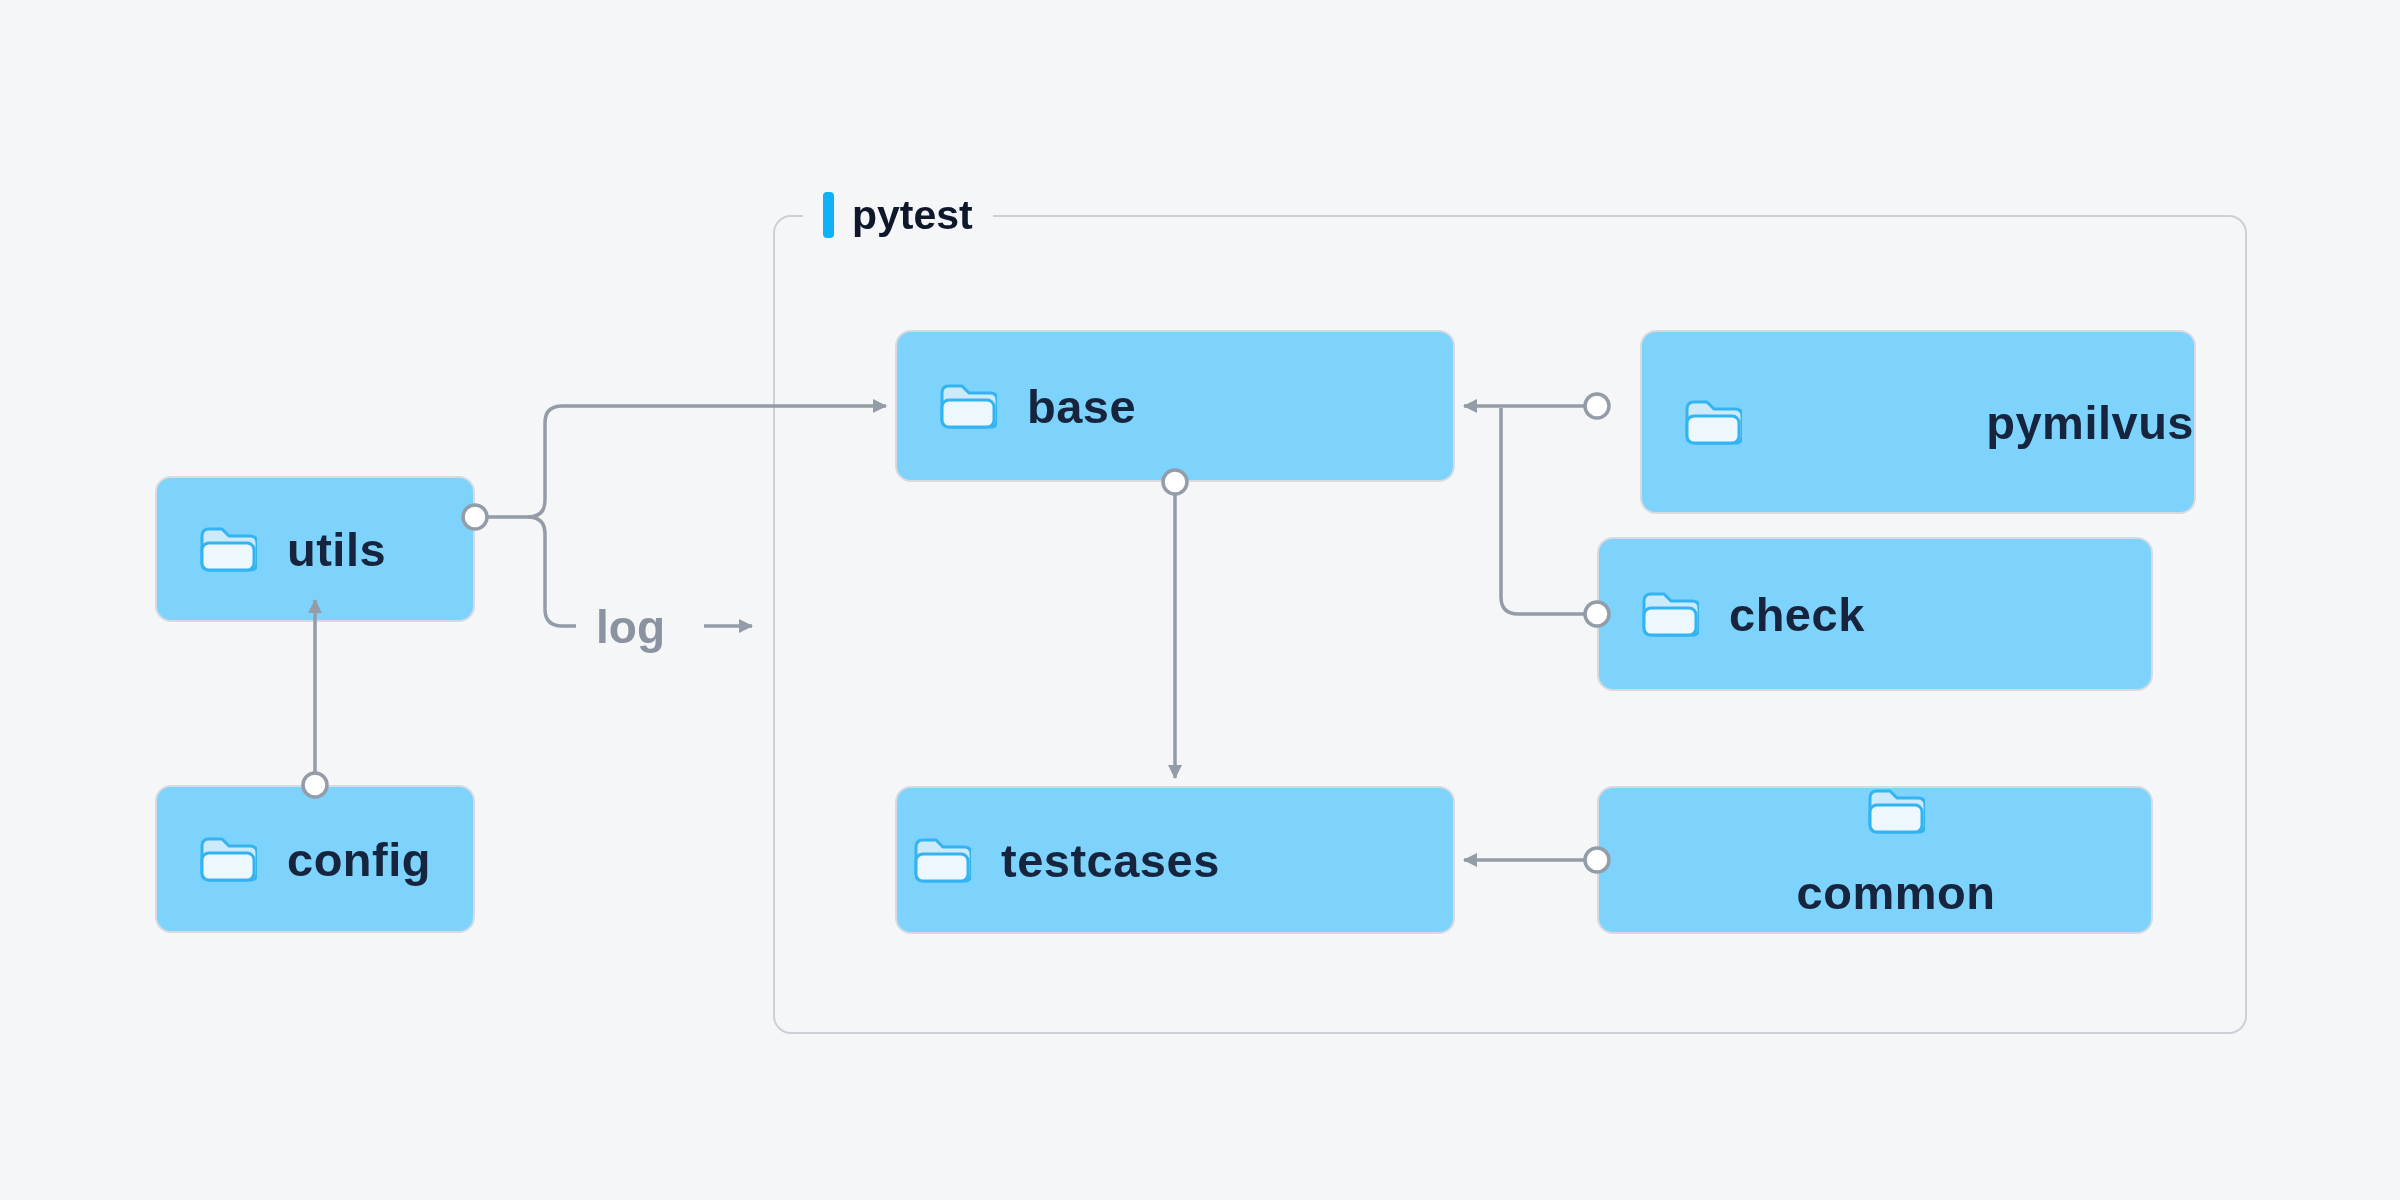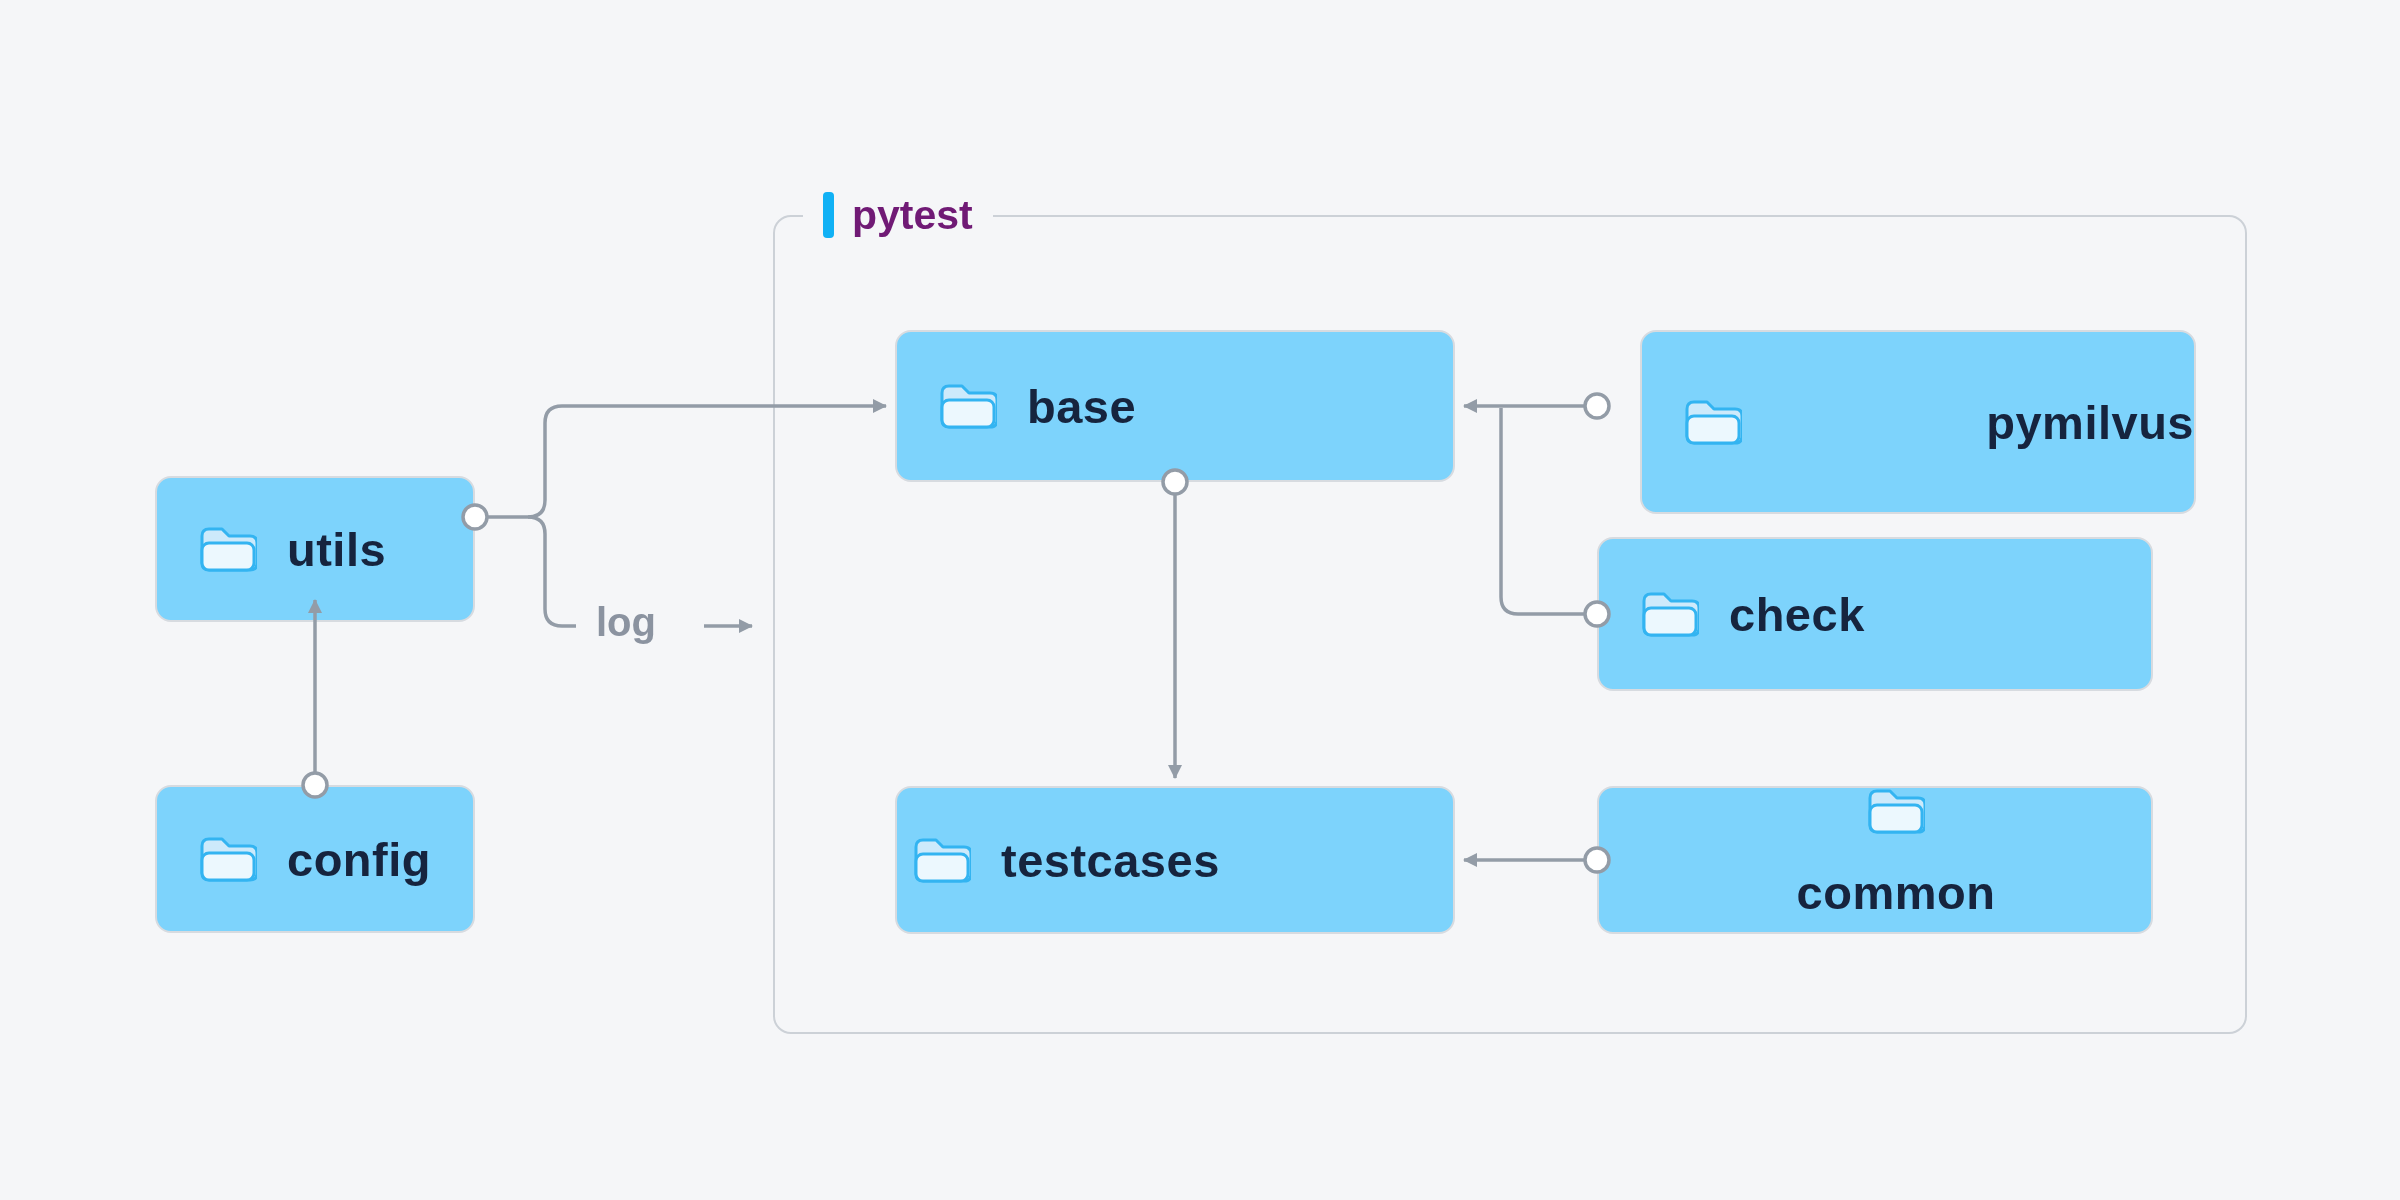--- a/index.html
+++ b/index.html
@@ -14,25 +14,25 @@
     color:#16243e;font-size:47px;font-weight:600;letter-spacing:.5px;
   }
   .node .label{white-space:nowrap;}
   .group-box{
     position:absolute;border:2px solid #ccd1d7;border-radius:18px;
     background:transparent;
   }
   .group-label{
     position:absolute;display:flex;align-items:center;gap:18px;
     background:#f5f6f8;padding:0 20px;height:60px;
-    font-size:41px;font-weight:600;color:#701a75;z-index:3;justify-content:center;
+    font-size:41px;font-weight:600;color:#0f172a;z-index:3;justify-content:center;
   }
   .accent-bar{width:11px;height:46px;border-radius:4px;background:#10b1f5;}
   .edge-label{
-    position:absolute;color:#8b93a0;font-size:40px;font-weight:600;z-index:2;
+    position:absolute;color:#8b93a0;font-size:46px;font-weight:600;z-index:2;
   }
   svg.wires{position:absolute;left:0;top:0;pointer-events:none;z-index:2;}
   .wire{fill:none;stroke:#939ca7;stroke-width:3.5;}
   .port{fill:#ffffff;stroke:#939ca7;stroke-width:3.5;}
   .folder{flex:0 0 auto;}
 </style>
 </head>
 <body>
 
 <div class="stage">

